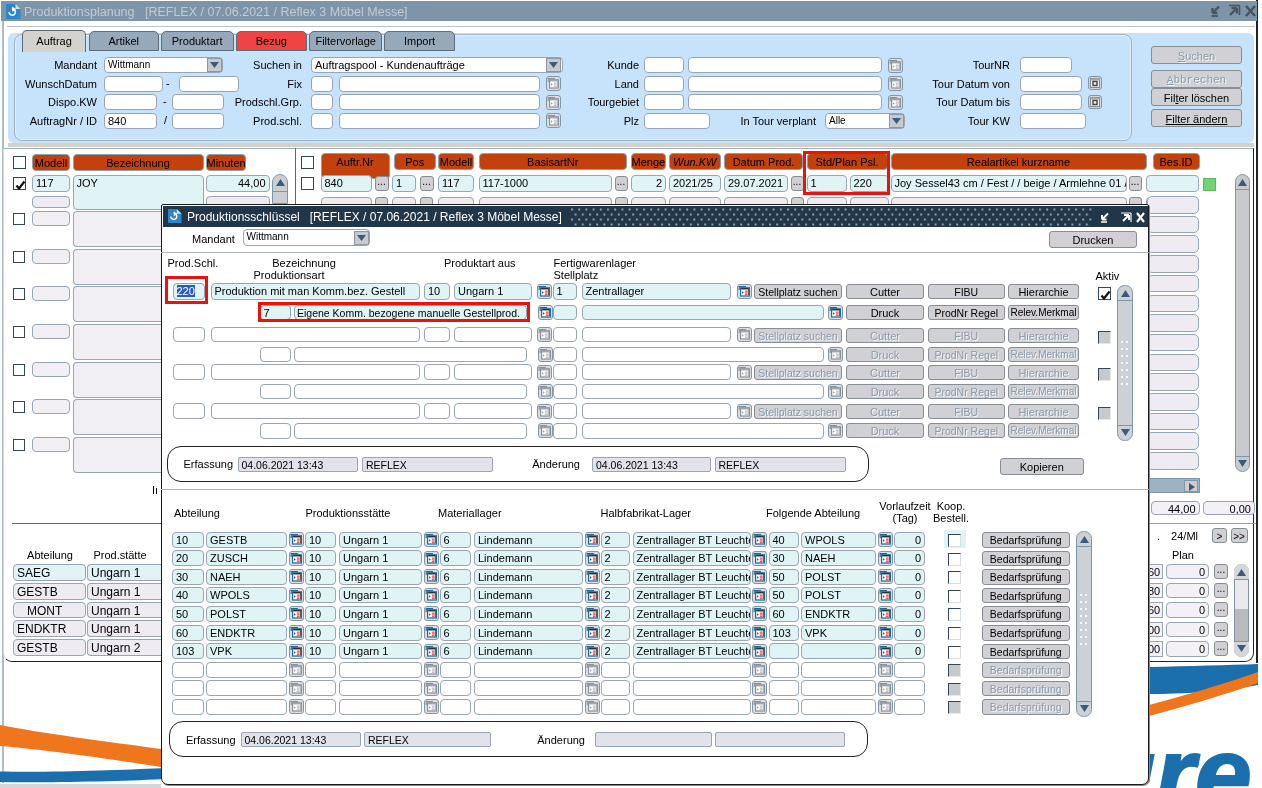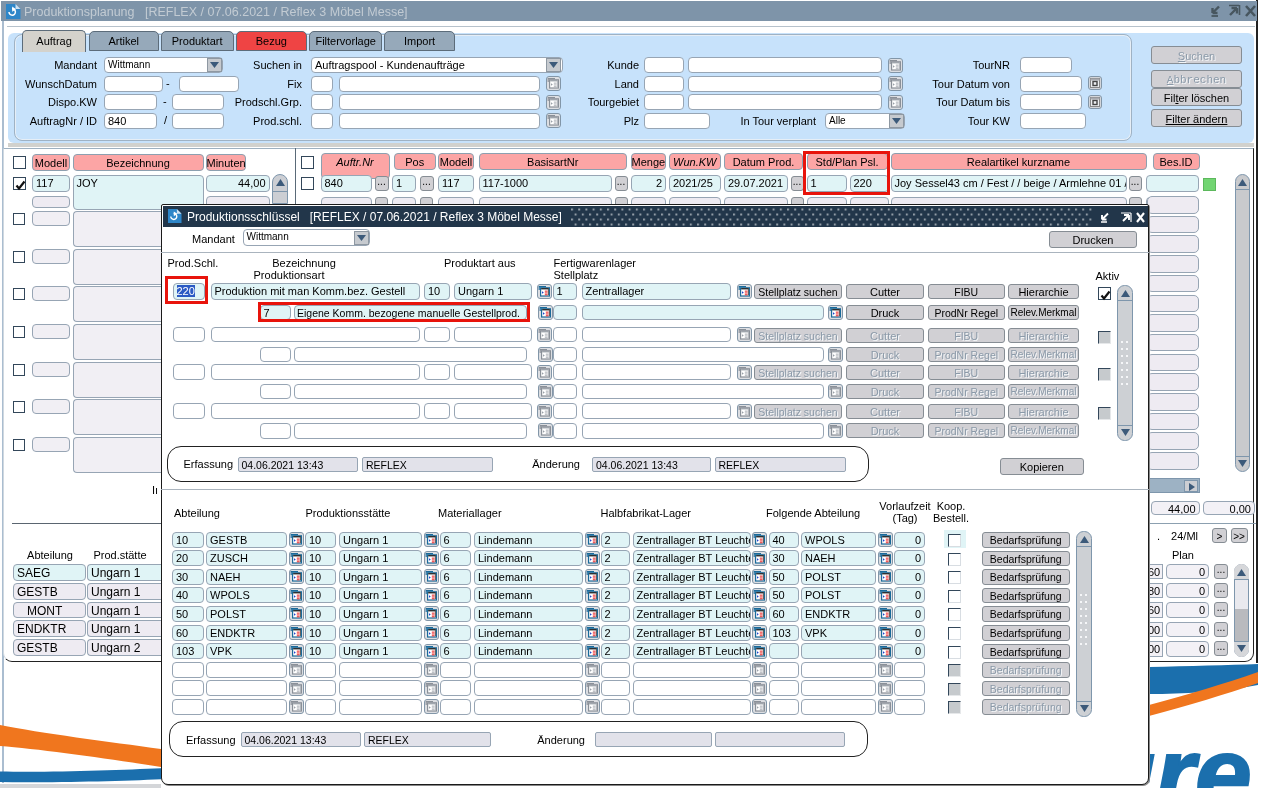--- a/index.html
+++ b/index.html
@@ -6,21 +6,21 @@
 #w{position:relative;width:1262px;height:788px;background:#fff;}
 .fld{position:absolute;border:1px solid #97a5b4;line-height:1.35;white-space:nowrap;overflow:hidden;}
 .lab{position:absolute;white-space:nowrap;}
 .btn{position:absolute;background:#d1d0d4;border:1px solid #868d94;color:#000;text-align:center;white-space:nowrap;overflow:hidden;}
 .btn.dis{color:#8b9aa9;text-shadow:1px 1px 0 #f4f6f8;}
 .ico{position:absolute;line-height:0;}
 .cb{position:absolute;background:#fff;border:1.5px solid #33475a;}
 .cbk{position:absolute;background:#fff;border-top:1.5px solid #33475a;border-left:1.5px solid #33475a;border-right:1px solid #d8dde2;border-bottom:1px solid #d8dde2;}
 .cbd{position:absolute;background:#c6cacd;border:1.5px solid #33475a;border-right-color:#e6e8ea;border-bottom-color:#e6e8ea;}
 .carw{position:absolute;background:#c6cacf;border:1px solid #8e98a2;display:flex;align-items:center;justify-content:center;}
-.hdr{position:absolute;background:#fca5a5;border:1px solid #8ca0b0;border-radius:4px;text-align:center;font-size:11px;overflow:hidden;white-space:nowrap;}
+.hdr{position:absolute;background:#c2410c;border:1px solid #8ca0b0;border-radius:4px;text-align:center;font-size:11px;overflow:hidden;white-space:nowrap;}
 .dots{background-image:radial-gradient(circle at 2px 2px,#f5f6f8 1.2px,rgba(0,0,0,0) 1.3px);background-size:5px 7px;}
 .redbox{position:absolute;border:3px solid #e8140c;}
 
 </style></head><body>
 <div id="w">
 <div style="position:absolute;left:1256px;top:0px;width:1.5px;height:663px;background:#222;"></div>
 <div style="position:absolute;left:1px;top:1px;width:1256px;height:20px;background:#7e94a9;"></div>
 <div class="ico" style="left:6px;top:4px;"><svg width="15" height="15" viewBox="0 0 15 15">
         <path d="M0 0 L9.5 0 L14.5 5 L14.5 15 L0 15 Z" fill="#2e86c8"></path>
         <path d="M9.5 0 L9.5 5 L14.5 5 Z" fill="#cfe2f2"></path>
@@ -231,21 +231,21 @@
 <div class="fld " style="left:72.5px;top:361.6px;width:88px;height:36px;background:#f1eff4;text-align:left;font-size:11px;padding-left:3px;padding-right:3px;color:#000;border-radius:4px;border-right:none;border-radius:4px 0 0 4px;"></div>
 <div class="cb" style="left:13px;top:401.2px;width:12px;height:12px;"></div>
 <div class="fld " style="left:32px;top:399.2px;width:38px;height:15px;background:#f1eff4;text-align:left;font-size:11px;padding-left:3px;padding-right:3px;color:#000;border-radius:4px;"></div>
 <div class="fld " style="left:72.5px;top:399.2px;width:88px;height:36px;background:#f1eff4;text-align:left;font-size:11px;padding-left:3px;padding-right:3px;color:#000;border-radius:4px;border-right:none;border-radius:4px 0 0 4px;"></div>
 <div class="cb" style="left:13px;top:438.8px;width:12px;height:12px;"></div>
 <div class="fld " style="left:32px;top:436.8px;width:38px;height:15px;background:#f1eff4;text-align:left;font-size:11px;padding-left:3px;padding-right:3px;color:#000;border-radius:4px;"></div>
 <div class="fld " style="left:72.5px;top:436.8px;width:88px;height:36px;background:#f1eff4;text-align:left;font-size:11px;padding-left:3px;padding-right:3px;color:#000;border-radius:4px;border-right:none;border-radius:4px 0 0 4px;"></div>
 <div class="lab" style="left:152px;top:484px;font-size:11px;color:#000;">Iı</div>
 <div style="position:absolute;left:12px;top:523.2px;width:149px;height:1.2px;background:#5a6570;"></div>
 <div class="cb" style="left:300.5px;top:155.5px;width:13px;height:13px;"></div>
-<div class="hdr" style="left:320.5px;top:153px;width:69px;height:26px;line-height:16px;font-style:italic;">Auftr.Nr</div>
+<div class="hdr" style="left:320.5px;top:153px;width:69px;height:26px;line-height:16px;">Auftr.Nr</div>
 <div class="hdr" style="left:394px;top:153px;width:41.5px;height:17px;line-height:16px;">Pos</div>
 <div class="hdr" style="left:438px;top:153px;width:36px;height:17px;line-height:16px;">Modell</div>
 <div class="hdr" style="left:478.5px;top:153px;width:148.5px;height:17px;line-height:16px;">BasisartNr</div>
 <div class="hdr" style="left:630.5px;top:153px;width:35.5px;height:17px;line-height:16px;">Menge</div>
 <div class="hdr" style="left:669px;top:153px;width:51.5px;height:17px;line-height:16px;font-style:italic;">Wun.KW</div>
 <div class="hdr" style="left:724px;top:153px;width:79px;height:17px;line-height:16px;">Datum Prod.</div>
 <div class="hdr" style="left:806.5px;top:153px;width:81px;height:17px;line-height:16px;">Std/Plan Psl.</div>
 <div class="hdr" style="left:890.5px;top:153px;width:256px;height:17px;line-height:16px;">Realartikel kurzname</div>
 <div class="hdr" style="left:1152.5px;top:153px;width:47px;height:17px;line-height:16px;">Bes.ID</div>
 <div class="cb" style="left:300.5px;top:176.5px;width:13px;height:13px;"></div>

